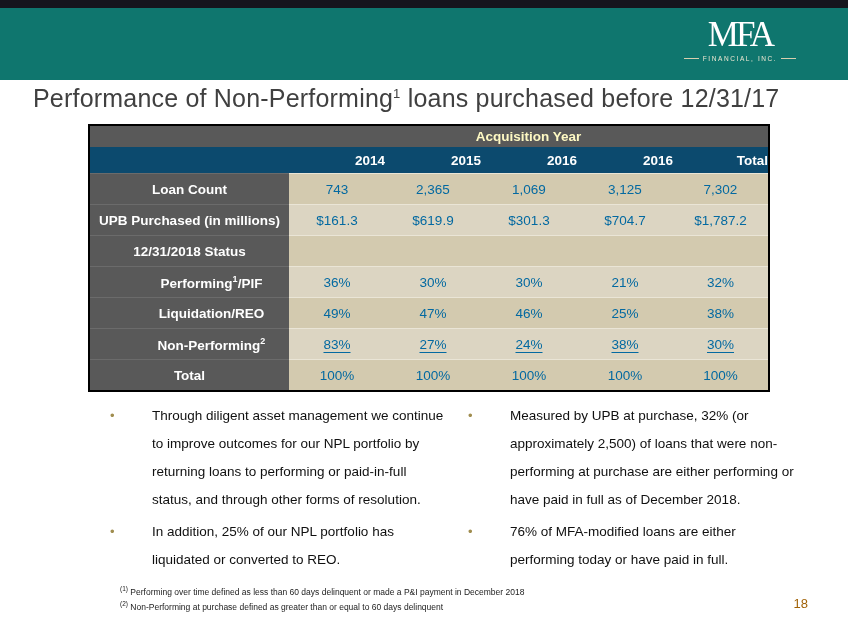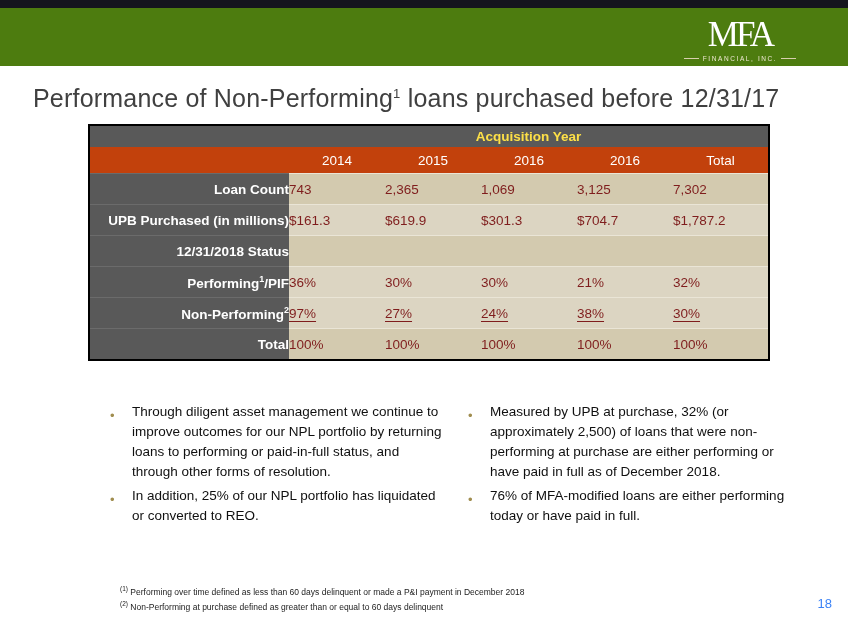--- a/index.html
+++ b/index.html
@@ -2,66 +2,66 @@
 <html><head>
 <meta charset="utf-8">
 <style>
   html,body{margin:0;padding:0;}
   body{width:848px;height:635px;overflow:hidden;background:#fff;
        font-family:"Liberation Sans", sans-serif;}
   .slide{position:relative;width:848px;height:635px;background:#ffffff;}
 
   
   .top-bar{position:absolute;left:0;top:0;width:100%;height:8px;background:#15151d;}
-  .gold-band{position:absolute;left:0;top:8px;width:100%;height:58px;background:#4d7c0f;}
+  .gold-band{position:absolute;left:0;top:8px;width:100%;height:72px;background:#0f766e;}
 
   
   .logo{position:absolute;right:52px;top:9px;width:112px;text-align:center;color:#fff;}
   .logo-mfa{font-family:"Liberation Serif", serif;font-size:35px;line-height:1.05;
             letter-spacing:-3px;font-weight:400;}
   .logo-sub{display:flex;align-items:center;gap:4px;font-size:6.5px;letter-spacing:1.6px;
             margin-top:1px;color:#efe8d2;}
   .logo-sub::before,.logo-sub::after{content:"";flex:1;height:1px;background:#d8cfae;}
 
   
   .page-title{position:absolute;left:33px;top:84px;font-size:25px;color:#404040;
               white-space:nowrap;letter-spacing:0.2px;}
   .page-title sup{font-size:13px;}
 
   
   table.perf{position:absolute;left:88px;top:124px;border-collapse:collapse;
              table-layout:fixed;border:2px solid #000;}
   table.perf th, table.perf td{padding:0;font-size:13.5px;overflow:hidden;}
   .col-lbl{width:200px;} .col-d{width:96px;}
-  tr.group-row th{height:21px;background:#595959;color:#fde047;font-weight:bold;}
-  tr.years-row th{height:26px;background:#c2410c;color:#fff;font-weight:normal;text-align:center;}
-  td.lbl{background:#595959;color:#fff;font-weight:bold;text-align:right;padding-left:9px;
+  tr.group-row th{height:21px;background:#595959;color:#fef9c3;font-weight:bold;}
+  tr.years-row th{height:26px;background:#0c4a6e;color:#fff;font-weight:bold;text-align:right;}
+  td.lbl{background:#595959;color:#fff;font-weight:bold;text-align:center;padding-left:9px;
          border-top:1px solid #6b6b6b;}
   td.lbl sup{font-size:9px;}
   td.lbl.indent{padding-left:44px;}
-  td.data{color:#7f1d1d;border-top:1px solid #eae5d6;}
+  td.data{text-align:center;color:#0369a1;border-top:1px solid #eae5d6;}
   tr.shade-a td.data{background:#d3caaf;}
   tr.shade-b td.data{background:#dcd5c2;}
   table.perf tbody td{height:30px;}
   tr.row-total td{height:28px;}
   tr.row-nonperforming td.data{text-decoration:underline;text-underline-offset:3px;}
 
   
   .bullets{position:absolute;font-size:13.5px;color:#101010;}
   .bullets-left{left:110px;top:402px;width:338px;}
   .bullets-right{left:468px;top:402px;width:332px;}
   .bullets .item{display:flex;margin-bottom:4px;}
   .bullets .marker{color:#a08d4f;flex:0 0 22px;font-size:13px;line-height:28px;}
-  .bullets .text{line-height:20px;}
+  .bullets .text{line-height:28px;margin-left:20px;}
 
   
   .footnotes{position:absolute;left:120px;top:584px;font-size:8.5px;color:#222;line-height:1.55;}
   .footnotes sup{font-size:6.5px;}
 
-  .page-number{position:absolute;right:16px;top:596px;font-size:13px;color:#3b82f6;}
+  .page-number{position:absolute;right:40px;top:596px;font-size:13px;color:#a16207;}
 </style>
 </head>
 <body>
 
 <div class="slide">
 
   <div class="top-bar"></div>
 
   <div class="gold-band">
     <div class="logo">
@@ -123,23 +123,31 @@
         <td class="data"></td>
       </tr>
       <tr class="shade-b">
         <td class="lbl indent"><span>Performing</span><sup>1</sup><span>/PIF</span></td>
         <td class="data">36%</td>
         <td class="data">30%</td>
         <td class="data">30%</td>
         <td class="data">21%</td>
         <td class="data">32%</td>
       </tr>
+      <tr class="shade-a">
+        <td class="lbl indent">Liquidation/REO</td>
+        <td class="data">49%</td>
+        <td class="data">47%</td>
+        <td class="data">46%</td>
+        <td class="data">25%</td>
+        <td class="data">38%</td>
+      </tr>
       <tr class="shade-b row-nonperforming">
         <td class="lbl indent"><span>Non-Performing</span><sup>2</sup></td>
-        <td class="data">97%</td>
+        <td class="data">83%</td>
         <td class="data">27%</td>
         <td class="data">24%</td>
         <td class="data">38%</td>
         <td class="data">30%</td>
       </tr>
       <tr class="shade-a row-total">
         <td class="lbl">Total</td>
         <td class="data">100%</td>
         <td class="data">100%</td>
         <td class="data">100%</td>

